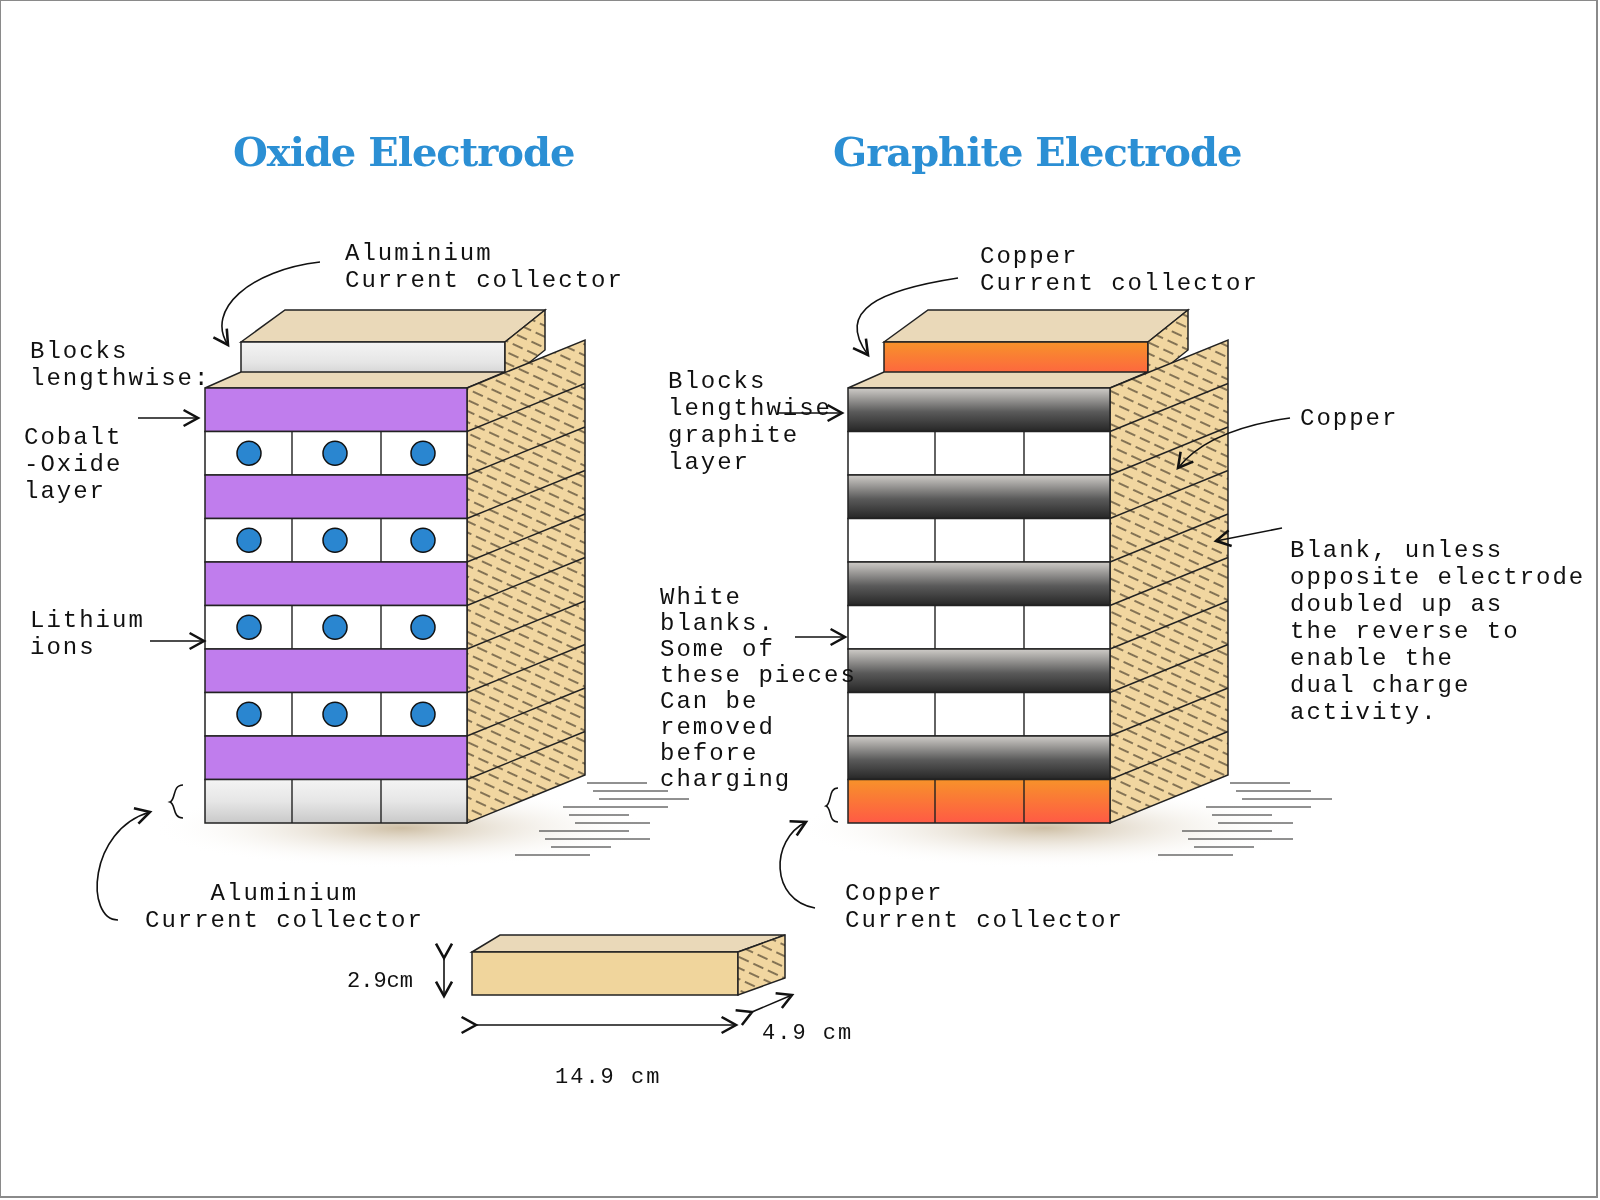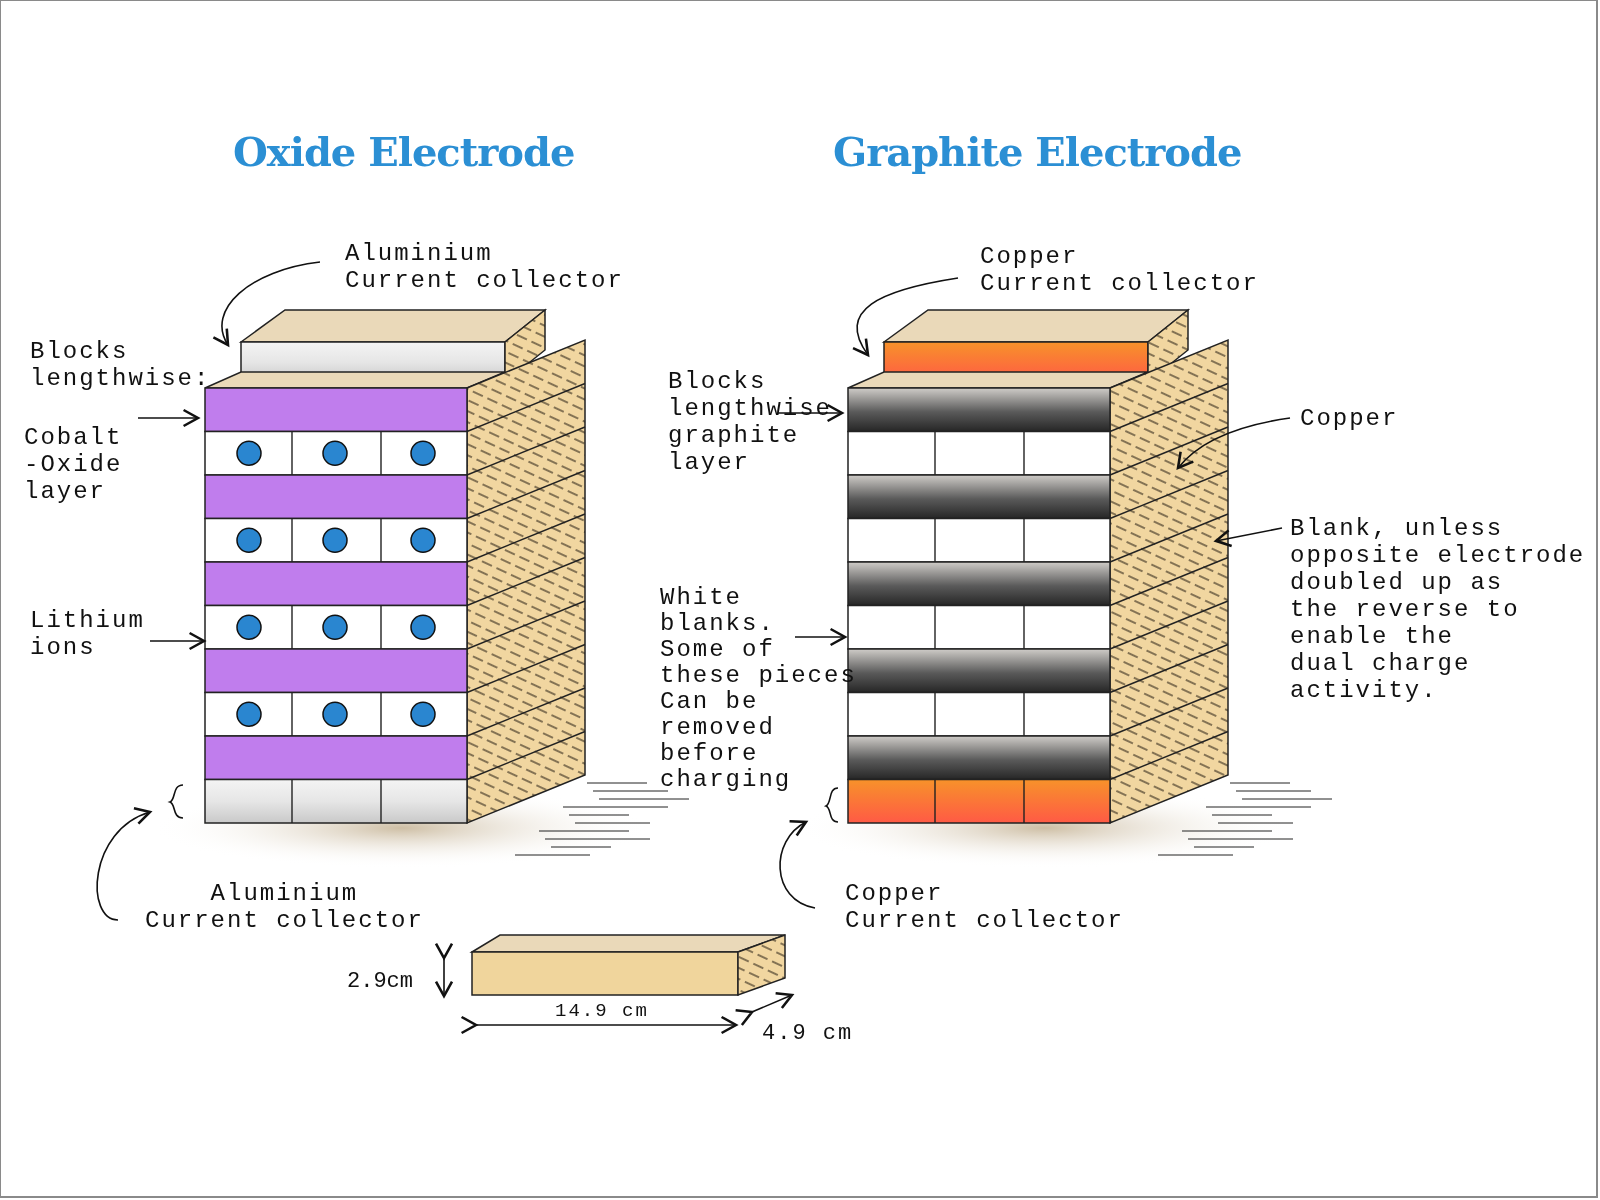--- a/index.html
+++ b/index.html
@@ -199,25 +199,25 @@
 layer</div>
 <div class="hand" style="left:660px; top:585px; line-height:26px;">White
 blanks.
 Some of
 these pieces
 Can be
 removed
 before
 charging</div>
 <div class="hand" style="left:1300px; top:405px;">Copper</div>
-<div class="hand" style="left:1290px; top:515px;">Blank, unless
+<div class="hand" style="left:1290px; top:537px;">Blank, unless
 opposite electrode
 doubled up as
 the reverse to
 enable the
 dual charge
 activity.</div>
 <div class="hand" style="left:845px; top:880px;">Copper
 Current collector</div>
 
 <div class="hand" style="left:335px; top:968px; font-size:22px; letter-spacing:0;margin-left:12px;">2.9cm</div>
-<div class="hand" style="left:555px; top:998px; font-size:19px;">14.9 cm</div>
+<div class="hand" style="left:555px; top:1064px; font-size:22px;">14.9 cm</div>
 <div class="hand" style="left:762px; top:1020px; font-size:22px;">4.9 cm</div>
 
 </body></html>

